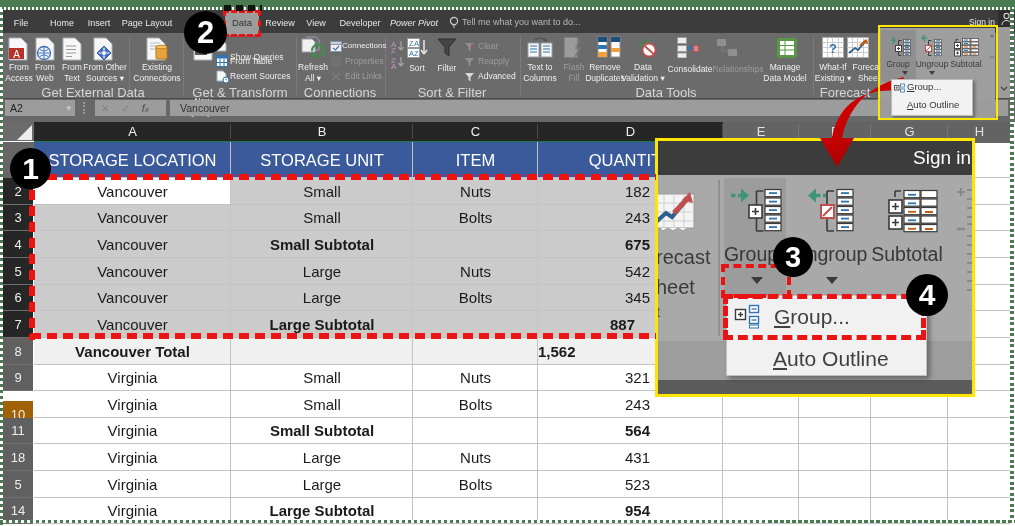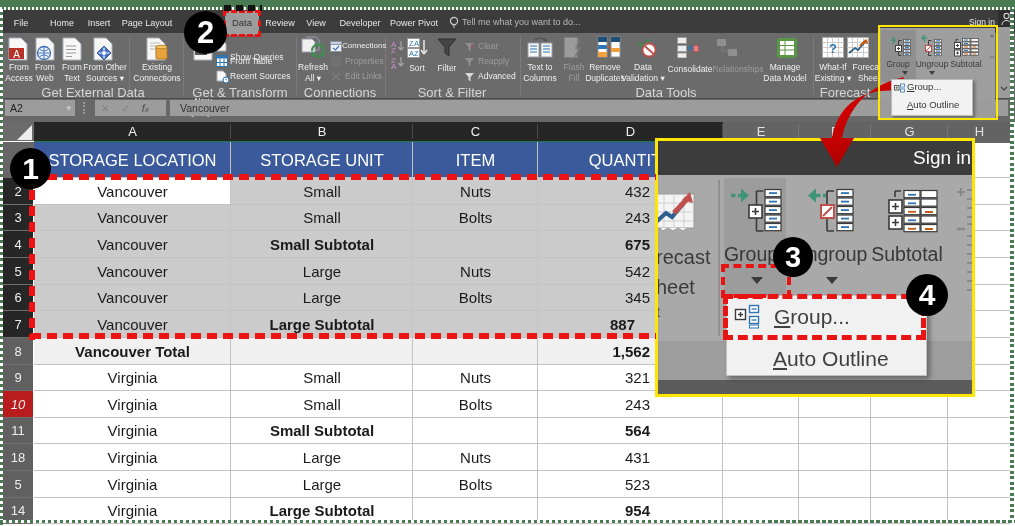--- a/index.html
+++ b/index.html
@@ -48,21 +48,21 @@
   <div class="abs" id="fbar"></div>
 
   <div class="tab" style="left:21px;">File</div>
   <div class="tab" style="left:62px;">Home</div>
   <div class="tab" style="left:99px;">Insert</div>
   <div class="tab" style="left:147px;">Page Layout</div>
   <div class="abs" style="left:225px;top:11px;width:34px;height:24px;background:#9d9d9d;color:#333;font-size:9.5px;text-align:center;line-height:24px;">Data</div>
   <div class="tab" style="left:280px;">Review</div>
   <div class="tab" style="left:316px;">View</div>
   <div class="tab" style="left:360px;">Developer</div>
-  <div class="tab" style="left:414px;">Power Pivot</div>
+  <div class="tab" style="left:414px;font-style:italic;">Power Pivot</div>
   <svg class="abs" style="left:449px;top:16px;" width="10" height="13">
       <circle cx="5" cy="5" r="3.6" fill="none" stroke="#cfcfcf" stroke-width="1.2"></circle>
       <path d="M3.5 9 h3 M4 11 h2" stroke="#cfcfcf" stroke-width="1"></path>
     </svg>
   <div class="abs" style="left:462px;top:17px;font-size:9px;color:#b9b9b9;white-space:nowrap;">Tell me what you want to do...</div>
   <div class="abs" style="left:969px;top:17px;font-size:8.5px;color:#e8e8e8;white-space:nowrap;">Sign in</div>
 
   <div class="abs" style="left:998px;top:8px;width:15px;height:19px;background:#2e2e2e;"></div>
 
   <div id="ribbon-content">
@@ -382,21 +382,21 @@
   <div class="abs" style="left:1010px;top:124px;width:1px;height:15px;background:#757575;"></div>
   <div class="abs" style="left:3px;top:142px;width:31px;height:36px;background:#666;"></div>
   <div class="rowhdr" style="top:178px;height:27px;line-height:27px;background:#262626;border-bottom:1px solid #6e6e6e;box-sizing:border-box;">2</div>
   <div class="rowhdr" style="top:205px;height:26px;line-height:26px;background:#262626;border-bottom:1px solid #6e6e6e;box-sizing:border-box;">3</div>
   <div class="rowhdr" style="top:231px;height:27px;line-height:27px;background:#262626;border-bottom:1px solid #6e6e6e;box-sizing:border-box;">4</div>
   <div class="rowhdr" style="top:258px;height:27px;line-height:27px;background:#262626;border-bottom:1px solid #6e6e6e;box-sizing:border-box;">5</div>
   <div class="rowhdr" style="top:285px;height:26px;line-height:26px;background:#262626;border-bottom:1px solid #6e6e6e;box-sizing:border-box;">6</div>
   <div class="rowhdr" style="top:311px;height:27px;line-height:27px;background:#262626;border-bottom:1px solid #6e6e6e;box-sizing:border-box;">7</div>
   <div class="rowhdr" style="top:338px;height:27px;line-height:27px;background:#606060;border-bottom:1px solid #6e6e6e;box-sizing:border-box;">8</div>
   <div class="rowhdr" style="top:365px;height:26px;line-height:26px;background:#606060;border-bottom:1px solid #6e6e6e;box-sizing:border-box;">9</div>
-  <div class="rowhdr" style="top:391px;height:27px;line-height:27px;background:#b91c1c;border-bottom:1px solid #6e6e6e;box-sizing:border-box;font-style:italic;">10</div>
+  <div class="rowhdr" style="top:401px;height:27px;line-height:27px;background:#a16207;border-bottom:1px solid #6e6e6e;box-sizing:border-box;">10</div>
   <div class="rowhdr" style="top:418px;height:26px;line-height:26px;background:#606060;border-bottom:1px solid #6e6e6e;box-sizing:border-box;">11</div>
   <div class="rowhdr" style="top:444px;height:27px;line-height:27px;background:#606060;border-bottom:1px solid #6e6e6e;box-sizing:border-box;">18</div>
   <div class="rowhdr" style="top:471px;height:27px;line-height:27px;background:#606060;border-bottom:1px solid #6e6e6e;box-sizing:border-box;">5</div>
   <div class="rowhdr" style="top:498px;height:26px;line-height:26px;background:#606060;border-bottom:1px solid #6e6e6e;box-sizing:border-box;">14</div>
   <div class="abs" style="left:34px;top:142px;width:689px;height:36px;background:#3a5a9c;"></div>
   <div class="cell" style="left:34px;top:142px;width:197px;height:36px;line-height:36px;color:#fff;font-size:16.5px;">STORAGE LOCATION</div>
   <div class="cell" style="left:231px;top:142px;width:182px;height:36px;line-height:36px;color:#fff;font-size:16.5px;">STORAGE UNIT</div>
   <div class="cell" style="left:413px;top:142px;width:125px;height:36px;line-height:36px;color:#fff;font-size:16.5px;">ITEM</div>
   <div class="cell" style="left:538px;top:142px;width:185px;height:36px;line-height:36px;color:#fff;font-size:16.5px;">QUANTITY</div>
   <div class="abs" style="left:34px;top:178px;width:689px;height:160px;background:#cbcbcb;"></div>
@@ -419,41 +419,41 @@
   <div class="abs" style="left:230px;top:142px;width:1px;height:382px;background:#c3c3c3;"></div>
   <div class="abs" style="left:412px;top:142px;width:1px;height:382px;background:#c3c3c3;"></div>
   <div class="abs" style="left:537px;top:142px;width:1px;height:382px;background:#c3c3c3;"></div>
   <div class="abs" style="left:722px;top:142px;width:1px;height:382px;background:#c3c3c3;"></div>
   <div class="abs" style="left:798px;top:142px;width:1px;height:382px;background:#c3c3c3;"></div>
   <div class="abs" style="left:870px;top:142px;width:1px;height:382px;background:#c3c3c3;"></div>
   <div class="abs" style="left:947px;top:142px;width:1px;height:382px;background:#c3c3c3;"></div>
   <div class="cell" style="left:34px;top:178px;width:197px;height:27px;line-height:27px;">Vancouver</div>
   <div class="cell" style="left:231px;top:178px;width:182px;height:27px;line-height:27px;">Small</div>
   <div class="cell" style="left:413px;top:178px;width:125px;height:27px;line-height:27px;">Nuts</div>
-  <div class="cell" style="left:538px;top:178px;width:112px;height:27px;line-height:27px;text-align:right;">432</div>
+  <div class="cell" style="left:538px;top:178px;width:112px;height:27px;line-height:27px;text-align:right;">182</div>
   <div class="cell" style="left:34px;top:205px;width:197px;height:26px;line-height:26px;">Vancouver</div>
   <div class="cell" style="left:231px;top:205px;width:182px;height:26px;line-height:26px;">Small</div>
   <div class="cell" style="left:413px;top:205px;width:125px;height:26px;line-height:26px;">Bolts</div>
   <div class="cell" style="left:538px;top:205px;width:112px;height:26px;line-height:26px;text-align:right;">243</div>
   <div class="cell" style="left:34px;top:231px;width:197px;height:27px;line-height:27px;">Vancouver</div>
   <div class="cell b" style="left:231px;top:231px;width:182px;height:27px;line-height:27px;">Small Subtotal</div>
   <div class="cell b" style="left:538px;top:231px;width:112px;height:27px;line-height:27px;text-align:right;">675</div>
   <div class="cell" style="left:34px;top:258px;width:197px;height:27px;line-height:27px;">Vancouver</div>
   <div class="cell" style="left:231px;top:258px;width:182px;height:27px;line-height:27px;">Large</div>
   <div class="cell" style="left:413px;top:258px;width:125px;height:27px;line-height:27px;">Nuts</div>
   <div class="cell" style="left:538px;top:258px;width:112px;height:27px;line-height:27px;text-align:right;">542</div>
   <div class="cell" style="left:34px;top:285px;width:197px;height:26px;line-height:26px;">Vancouver</div>
   <div class="cell" style="left:231px;top:285px;width:182px;height:26px;line-height:26px;">Large</div>
   <div class="cell" style="left:413px;top:285px;width:125px;height:26px;line-height:26px;">Bolts</div>
   <div class="cell" style="left:538px;top:285px;width:112px;height:26px;line-height:26px;text-align:right;">345</div>
   <div class="cell" style="left:34px;top:311px;width:197px;height:27px;line-height:27px;">Vancouver</div>
   <div class="cell b" style="left:231px;top:311px;width:182px;height:27px;line-height:27px;">Large Subtotal</div>
   <div class="cell b" style="left:523px;top:311px;width:112px;height:27px;line-height:27px;text-align:right;">887</div>
   <div class="cell b" style="left:34px;top:338px;width:197px;height:27px;line-height:27px;">Vancouver Total</div>
-  <div class="cell b" style="left:538px;top:338px;width:112px;height:27px;line-height:27px;text-align:right;">1,562</div>
+  <div class="cell b" style="left:538px;top:338px;width:112px;height:27px;line-height:27px;text-align:left;">1,562</div>
   <div class="cell" style="left:34px;top:365px;width:197px;height:26px;line-height:26px;">Virginia</div>
   <div class="cell" style="left:231px;top:365px;width:182px;height:26px;line-height:26px;">Small</div>
   <div class="cell" style="left:413px;top:365px;width:125px;height:26px;line-height:26px;">Nuts</div>
   <div class="cell" style="left:538px;top:365px;width:112px;height:26px;line-height:26px;text-align:right;">321</div>
   <div class="cell" style="left:34px;top:391px;width:197px;height:27px;line-height:27px;">Virginia</div>
   <div class="cell" style="left:231px;top:391px;width:182px;height:27px;line-height:27px;">Small</div>
   <div class="cell" style="left:413px;top:391px;width:125px;height:27px;line-height:27px;">Bolts</div>
   <div class="cell" style="left:538px;top:391px;width:112px;height:27px;line-height:27px;text-align:right;">243</div>
   <div class="cell" style="left:34px;top:418px;width:197px;height:26px;line-height:26px;">Virginia</div>
   <div class="cell b" style="left:231px;top:418px;width:182px;height:26px;line-height:26px;">Small Subtotal</div>

